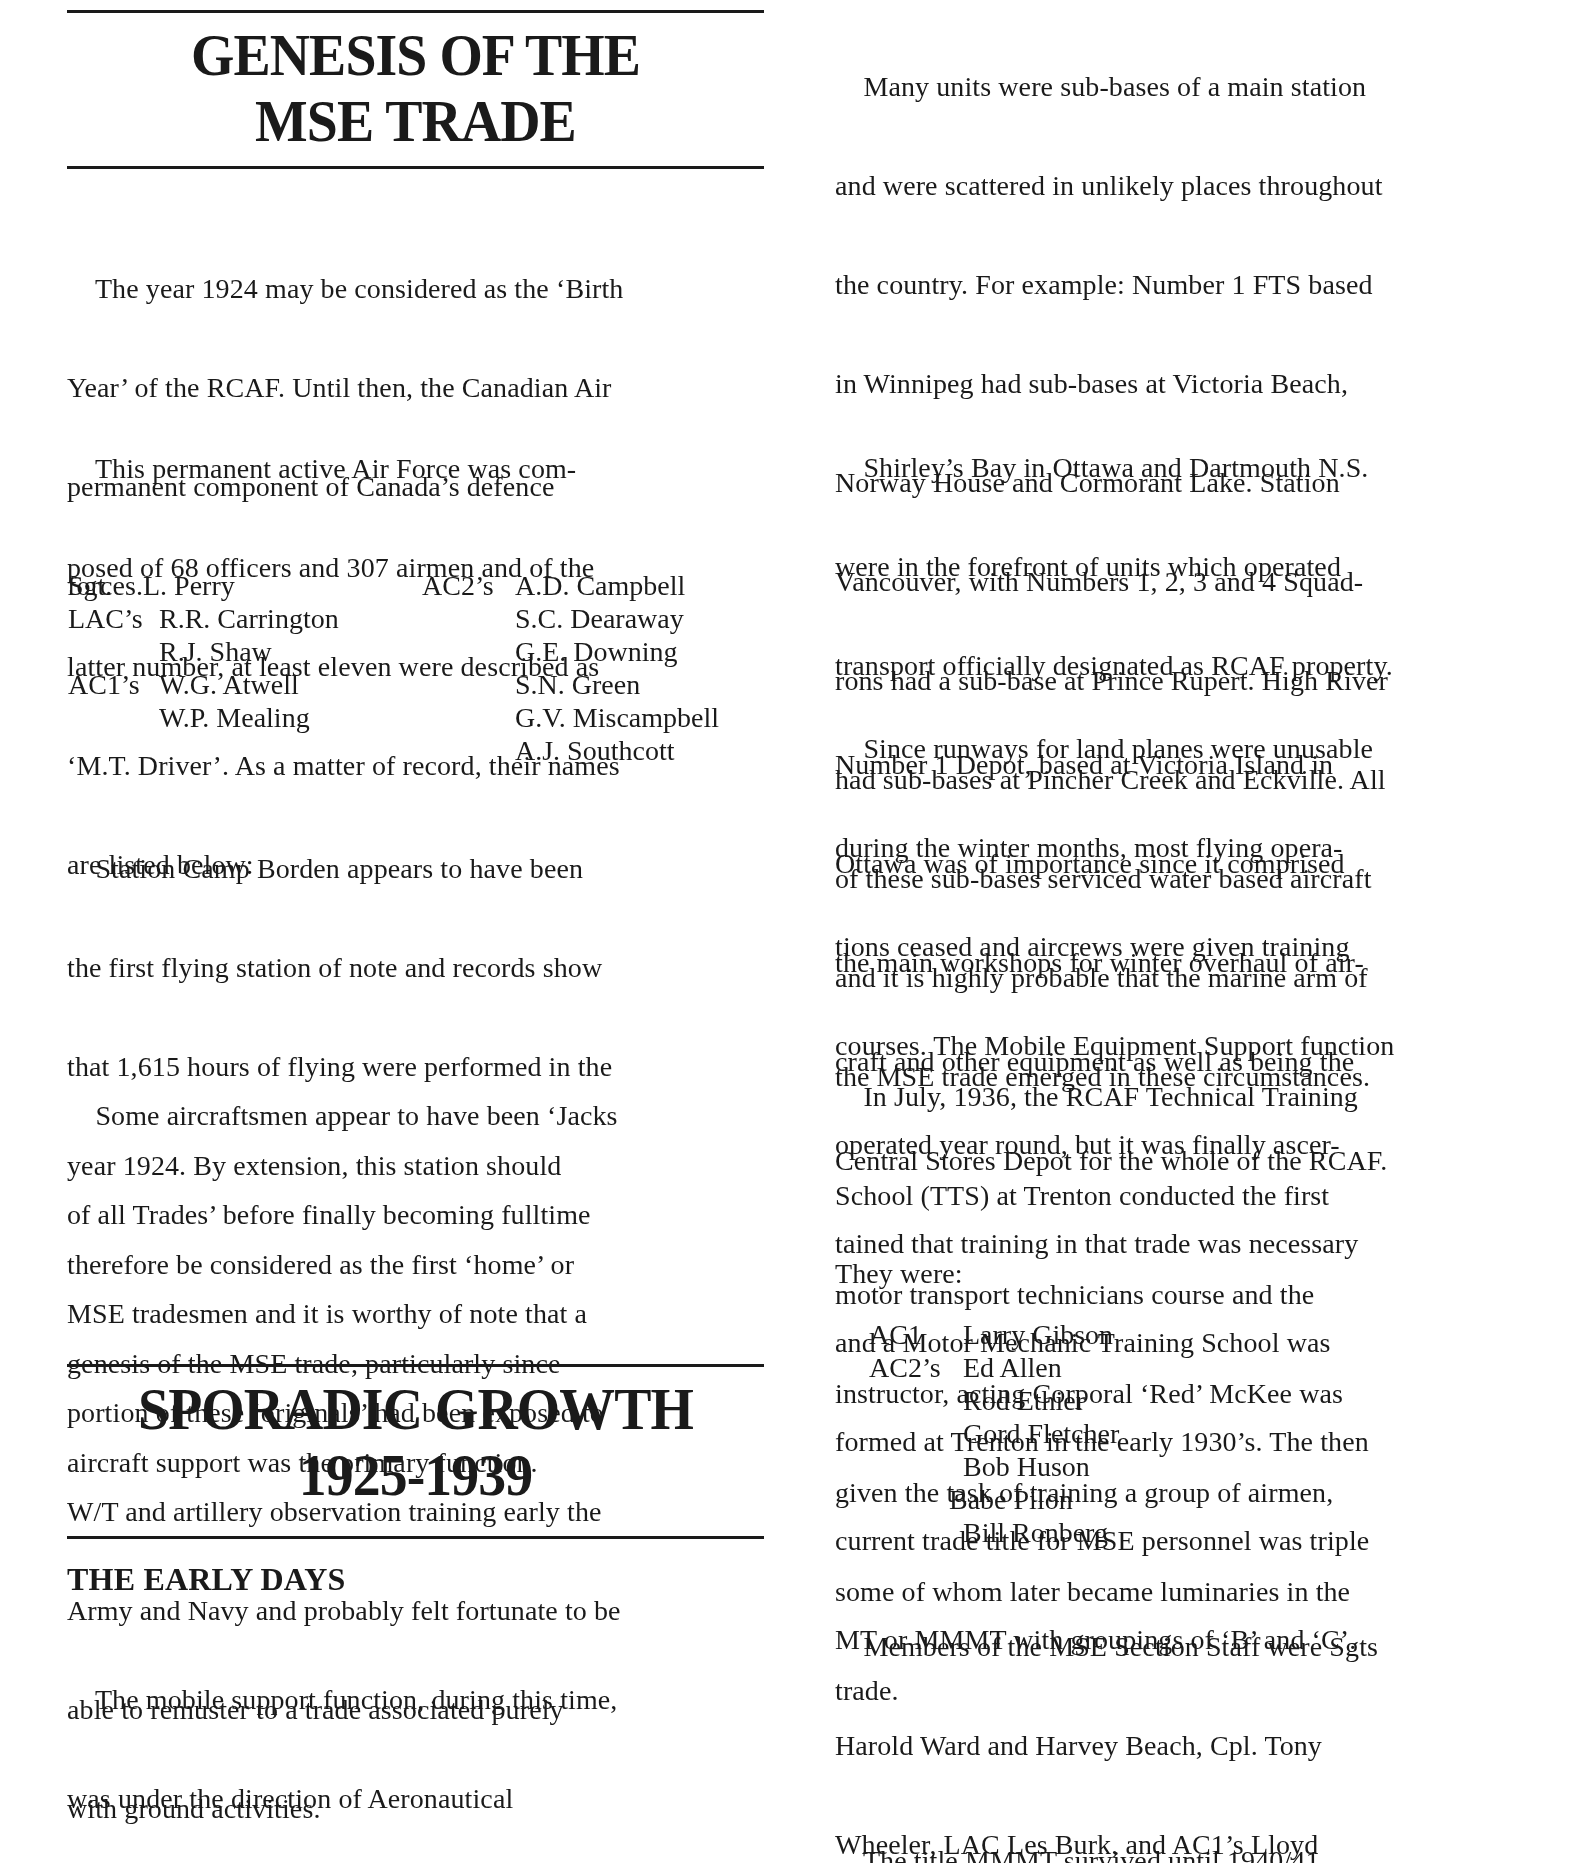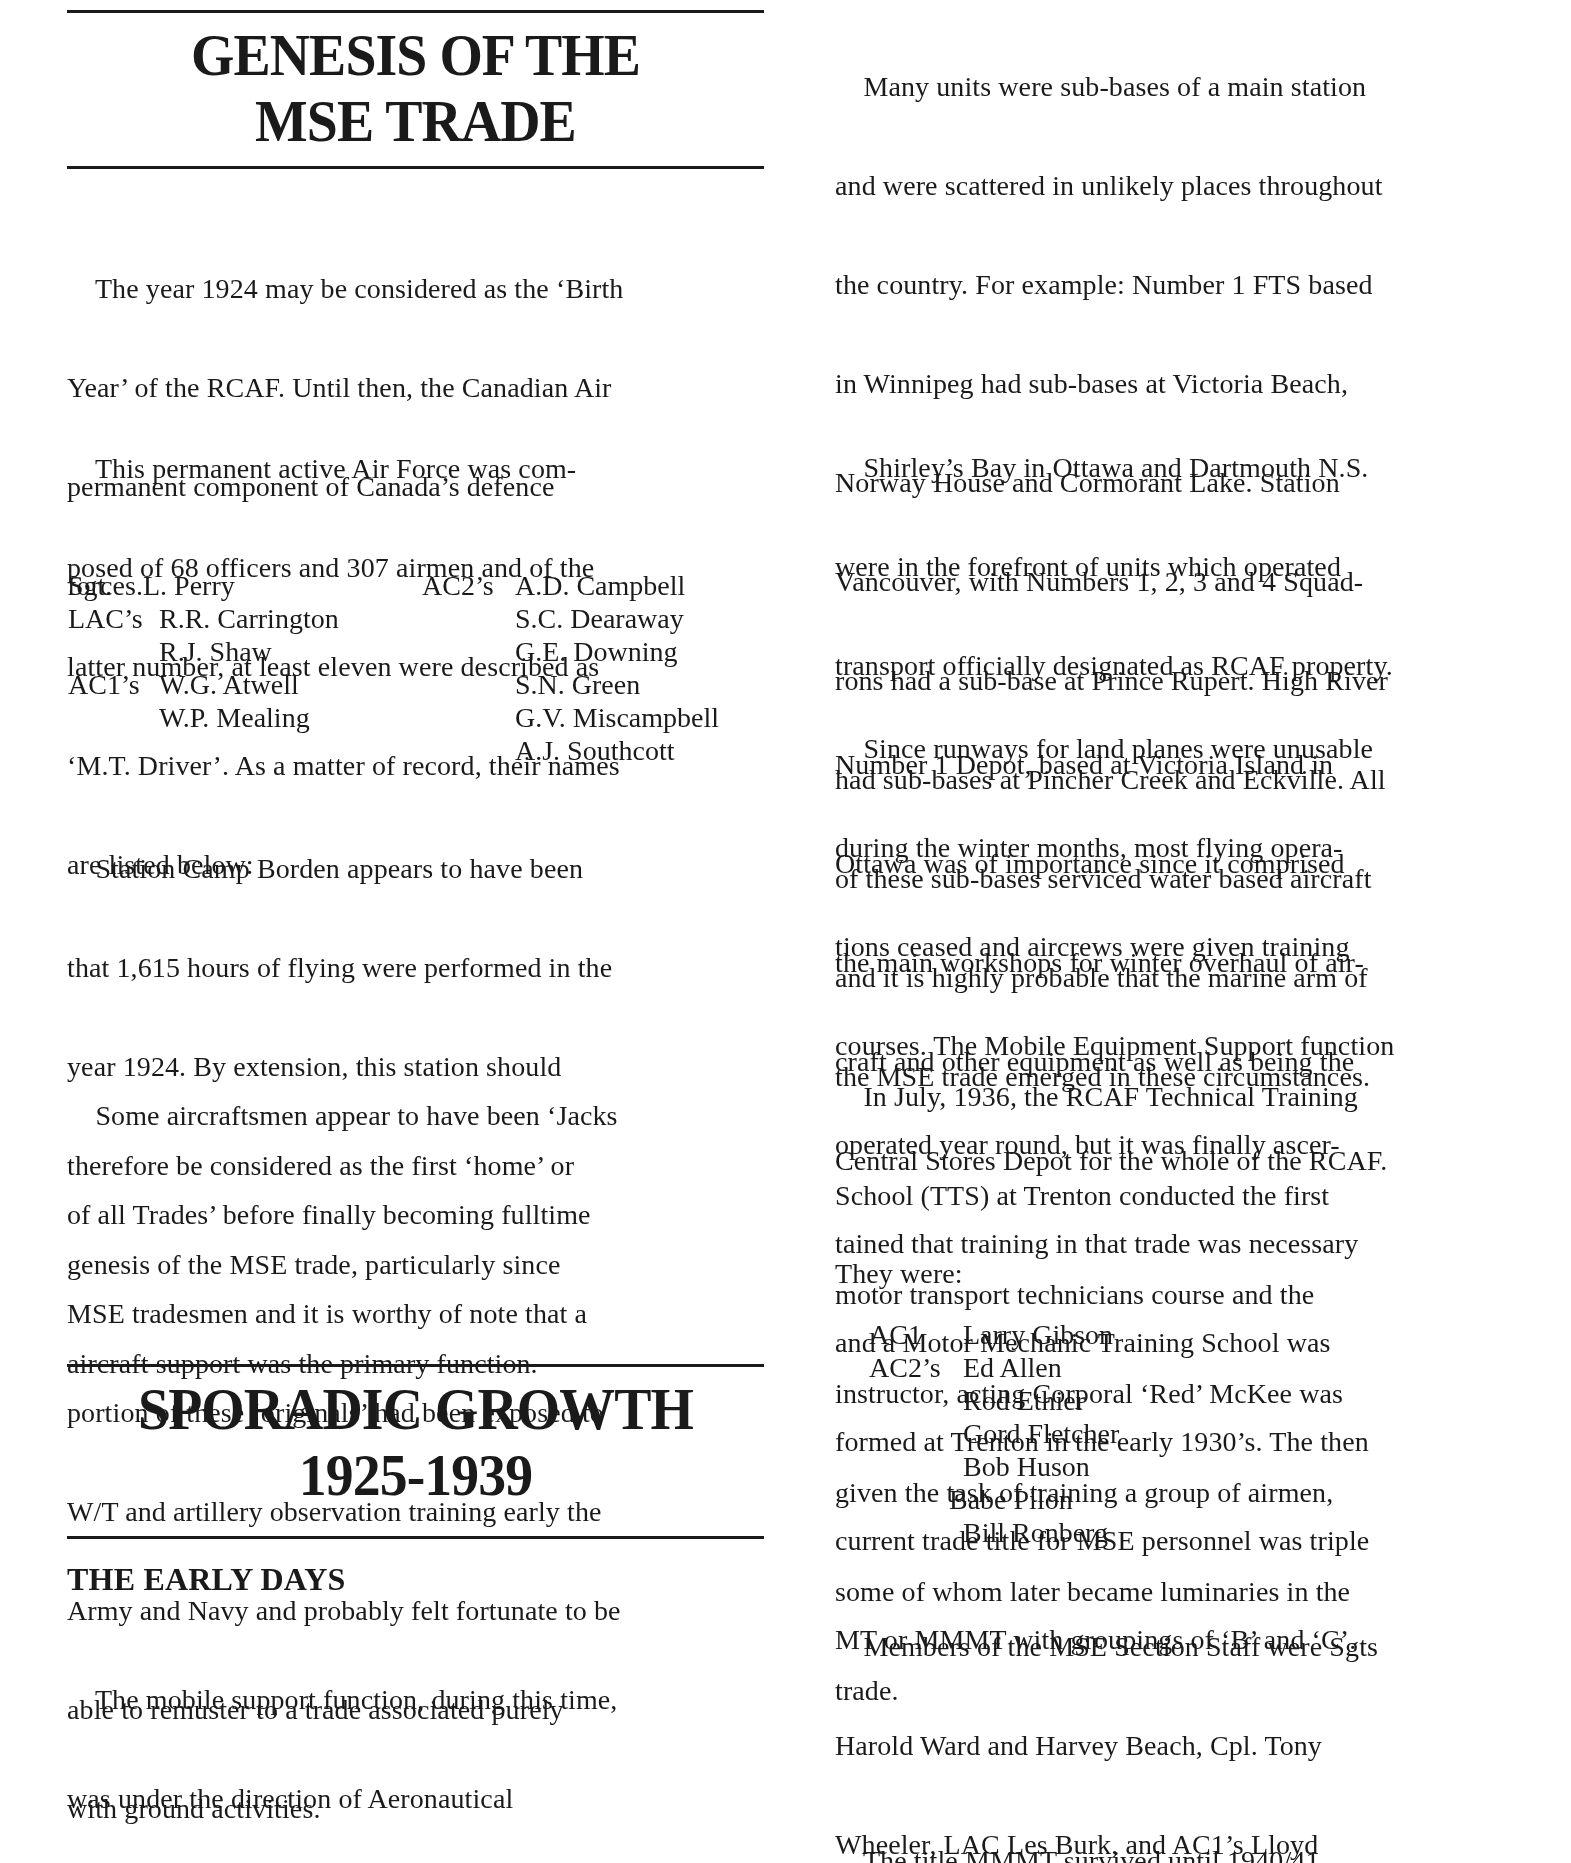--- a/index.html
+++ b/index.html
@@ -148,20 +148,21 @@
         </div>
       <div class="roster-row">
           <span style="left:0;"></span>
           <span style="left:93px;">A.J. Southcott</span>
         </div>
     </div>
   </div>
 
   <p class="para" style="top:786px;">
     <span class="line">    Station Camp Borden appears to have been</span>
+    <span class="line">the first flying station of note and records show</span>
     <span class="line">that 1,615 hours of flying were performed in the</span>
     <span class="line">year 1924. By extension, this station should</span>
     <span class="line">therefore be considered as the first ‘home’ or</span>
     <span class="line">genesis of the MSE trade, particularly since</span>
     <span class="line">aircraft support was the primary function.</span>
   </p>
 
   <p class="para" style="top:1033px;">
     <span class="line">    Some aircraftsmen appear to have been ‘Jacks</span>
     <span class="line">of all Trades’ before finally becoming fulltime</span>

